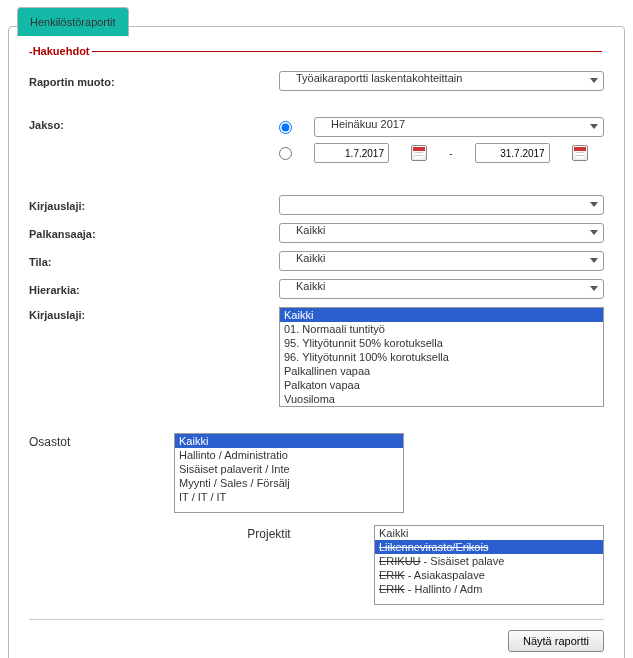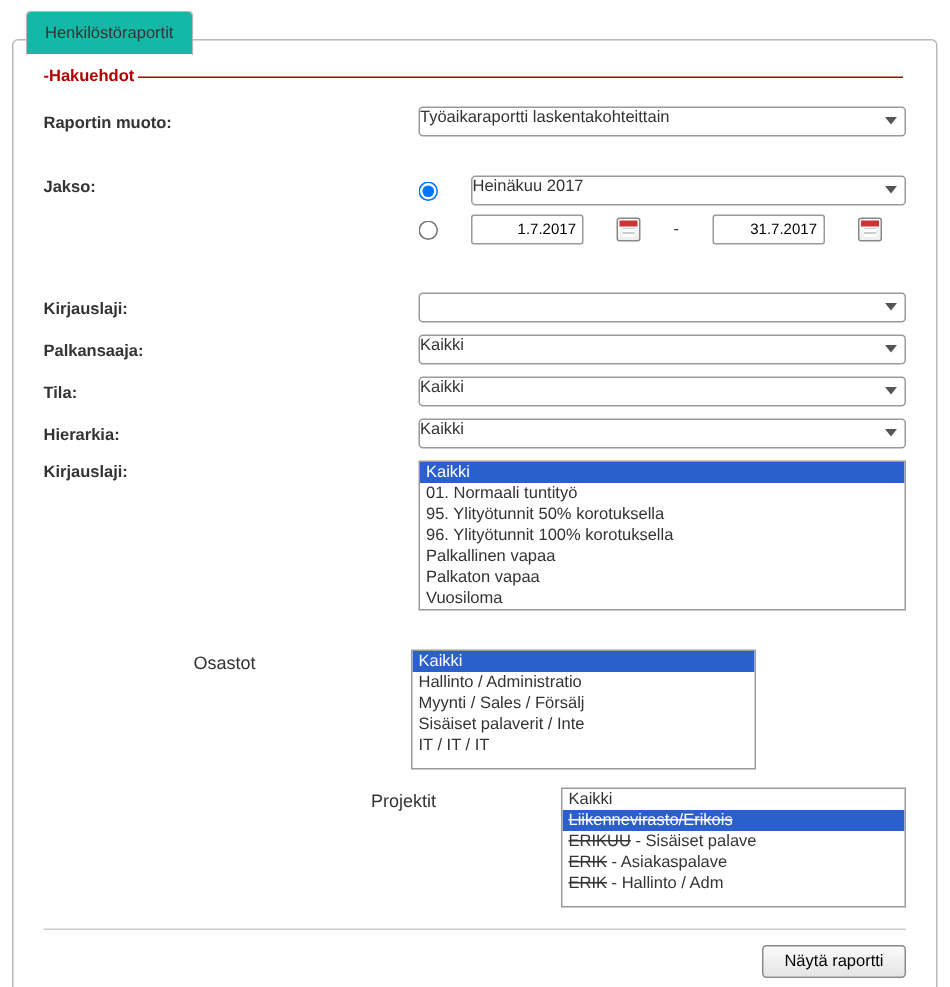--- a/index.html
+++ b/index.html
@@ -41,38 +41,37 @@
 .fieldset-title .line {
   flex: 1;
   border-top: 1px solid #b00000;
   margin-left: 2px;
   margin-right: 2px;
 }
 .row {
   display: flex;
   align-items: center;
   margin-bottom: 8px;
-  justify-content: center;
 }
 .label {
   width: 250px;
   font-weight: bold;
   font-size: 11px;
   padding-top: 2px;
 }
 .field {
   flex: 1;
 }
 .select {
   width: 100%;
   height: 20px;
   border: 1px solid #9a9a9a;
   background: #fff;
   font-size: 11px;
-  padding-left: 0;
+  padding-left: 16px;
   appearance: none;
   -webkit-appearance: none;
   border-radius: 3px;
   position: relative;
 }
 .select-wrap {
   position: relative;
   width: 100%;
 }
 .select-wrap::after {
@@ -284,22 +283,22 @@
   </div>
 
   <div class="spacer-row"></div>
 
   <div class="row" style="align-items:flex-start; margin-bottom:12px;">
     <div class="laskenta-inner-label">Osastot</div>
     <div>
       <div class="listbox h-small" id="osastot-list">
           <div class="opt selected">Kaikki</div>
           <div class="opt">Hallinto / Administratio</div>
+          <div class="opt">Sisäiset palaverit / Inte</div>
           <div class="opt">Myynti / Sales / Försälj</div>
-          <div class="opt">Sisäiset palaverit / Inte</div>
           <div class="opt">IT / IT / IT</div>
         </div>
     </div>
   </div>
   <div class="row" style="align-items:flex-start;">
     <div class="label">&nbsp;</div>
     <div class="laskenta-inner-label">Projektit</div>
     <div>
       <div class="listbox h-small" id="projektit-list">
           <div class="opt">Kaikki</div>

